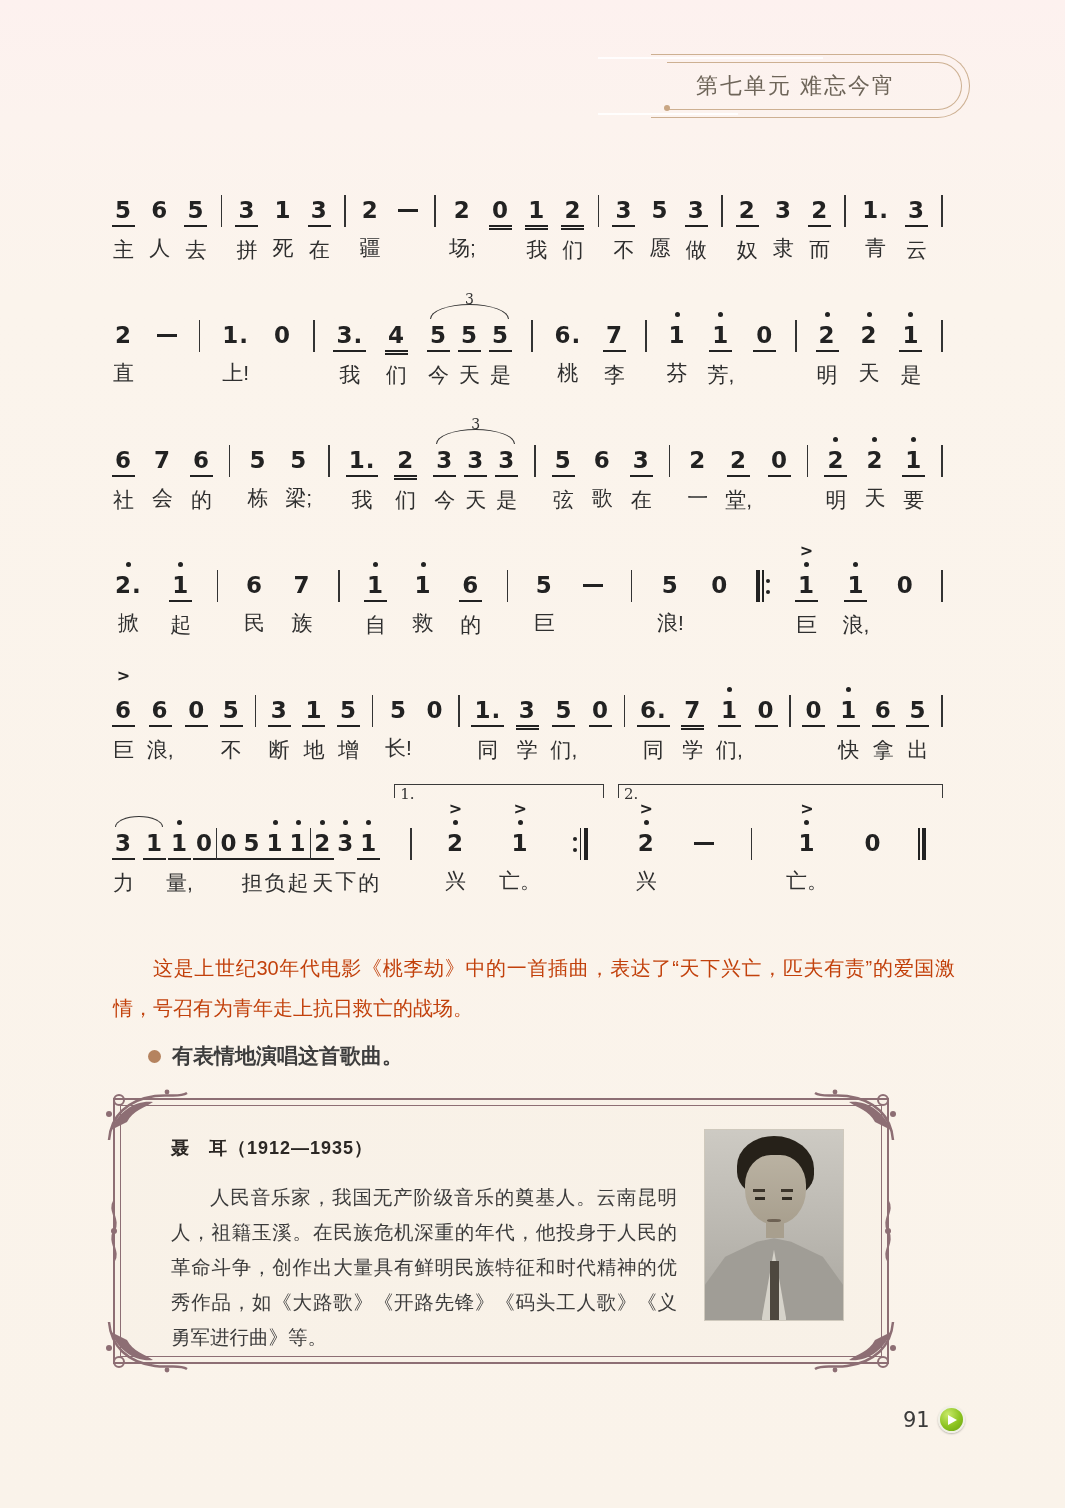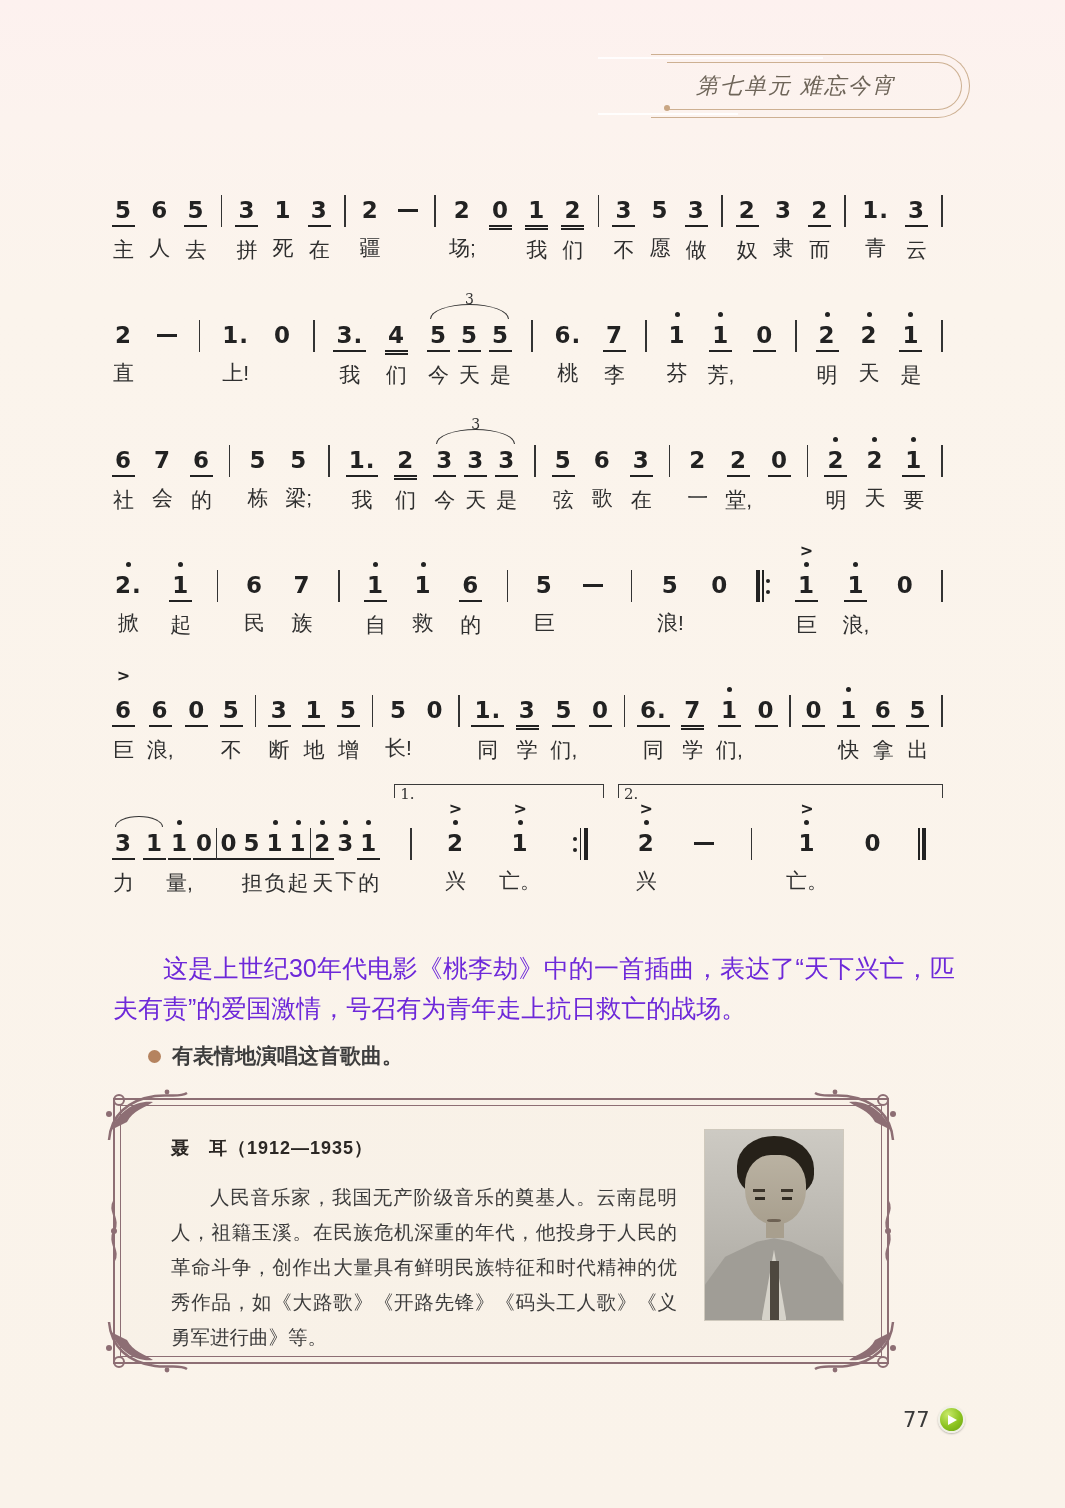--- a/index.html
+++ b/index.html
@@ -11,21 +11,21 @@
   
   .unit-header{position:absolute;top:54px;left:598px;width:388px;height:70px;}
   .wl{position:absolute;background:rgba(255,255,255,.85);height:2px;}
   .wl1{top:3px;left:0;width:225px;}
   .wl2{bottom:9px;left:0;width:140px;}
   .curve{position:absolute;border-style:solid;border-color:#cdb092;border-left:none;}
   .curve-outer{right:16px;top:0;width:318px;height:62px;border-width:1.6px;border-radius:0 36px 36px 0;}
   .curve-inner{right:24px;top:8px;width:294px;height:46px;border-width:1.4px;border-radius:0 26px 26px 0;}
   .enddot{position:absolute;left:66px;top:51px;width:6px;height:6px;border-radius:50%;background:#c9a683;}
   .unit-title{position:absolute;top:17px;right:62px;width:256px;text-align:center;
-    font-size:22px;color:#6e6559;letter-spacing:2px;font-style:italic;}
+    font-size:22px;color:#6e6559;letter-spacing:2px;}
   
   .score{position:absolute;top:168px;left:112px;width:831px;}
   .mline{display:flex;justify-content:space-between;align-items:flex-start;margin-bottom:24px;min-height:99px;}
   .mline:last-child{margin-top:32px;}
   .cell{display:flex;flex-direction:column;align-items:center;}
   .za{height:15px;font:700 16px/15px "DejaVu Sans",sans-serif;color:#222;}
   .zo{height:12px;display:flex;align-items:center;justify-content:center;}
   .dot{width:5px;height:5px;border-radius:50%;background:#222;}
   .nw{height:30px;font:700 23px/30px "DejaVu Sans",sans-serif;color:#222;letter-spacing:1px;
       padding:0 3px;position:relative;}
@@ -48,21 +48,21 @@
   .tlabel{position:absolute;top:-2px;left:0;right:0;text-align:center;
     font:400 14px "DejaVu Serif",serif;color:#333;background:transparent;}
   .grow{display:flex;gap:8px;}
   .volta{position:relative;display:flex;flex:1;justify-content:space-around;align-items:flex-start;margin-left:14px;}
   .volta.v2{flex:1.55;}
   .volta::before{content:"";position:absolute;top:-17px;left:0;right:0;height:13px;
     border:1.5px solid #3a3a3a;border-bottom:none;}
   .vlabel{position:absolute;top:-16px;left:6px;font:400 15px "DejaVu Serif",serif;color:#333;}
   
   .desc{position:absolute;top:948px;left:113px;width:842px;margin:0;
-    font-size:25px;line-height:40px;color:#6d28d9;text-indent:2em;text-align:justify;}
+    font-size:20px;line-height:40px;color:#c2410c;text-indent:2em;text-align:justify;}
   .task{position:absolute;top:1042px;left:148px;display:flex;align-items:center;gap:11px;}
   .bullet-dot{width:13px;height:13px;border-radius:50%;background:#b5835f;flex:0 0 auto;}
   .task-text{font-size:21px;color:#3d3d3d;font-weight:bold;}
   
   .infobox{position:absolute;top:1098px;left:113px;width:772px;height:262px;
     border:2.4px solid #8d6e74;background:rgba(246,239,229,.45);}
   .frame-inner{position:absolute;inset:5px;border:1px solid #8d6e74;}
   .fl{position:absolute;width:84px;height:56px;}
   .fl-tl{top:-12px;left:-10px;}
   .fl-tr{top:-12px;right:-10px;transform:scaleX(-1);}
@@ -955,17 +955,17 @@
     <div class="ph-eyl"></div>
     <div class="ph-eyr"></div>
     <div class="ph-mouth"></div>
     <div class="ph-suit"></div>
     <div class="ph-shirt"></div>
     <div class="ph-tie"></div>
   </div>
 </div>
 
 <div class="pagefoot">
-  <span class="pageno">77</span>
+  <span class="pageno">91</span>
   <span class="play-btn">
       <span class="tri"></span>
     </span>
 </div>
 
 </body></html>

